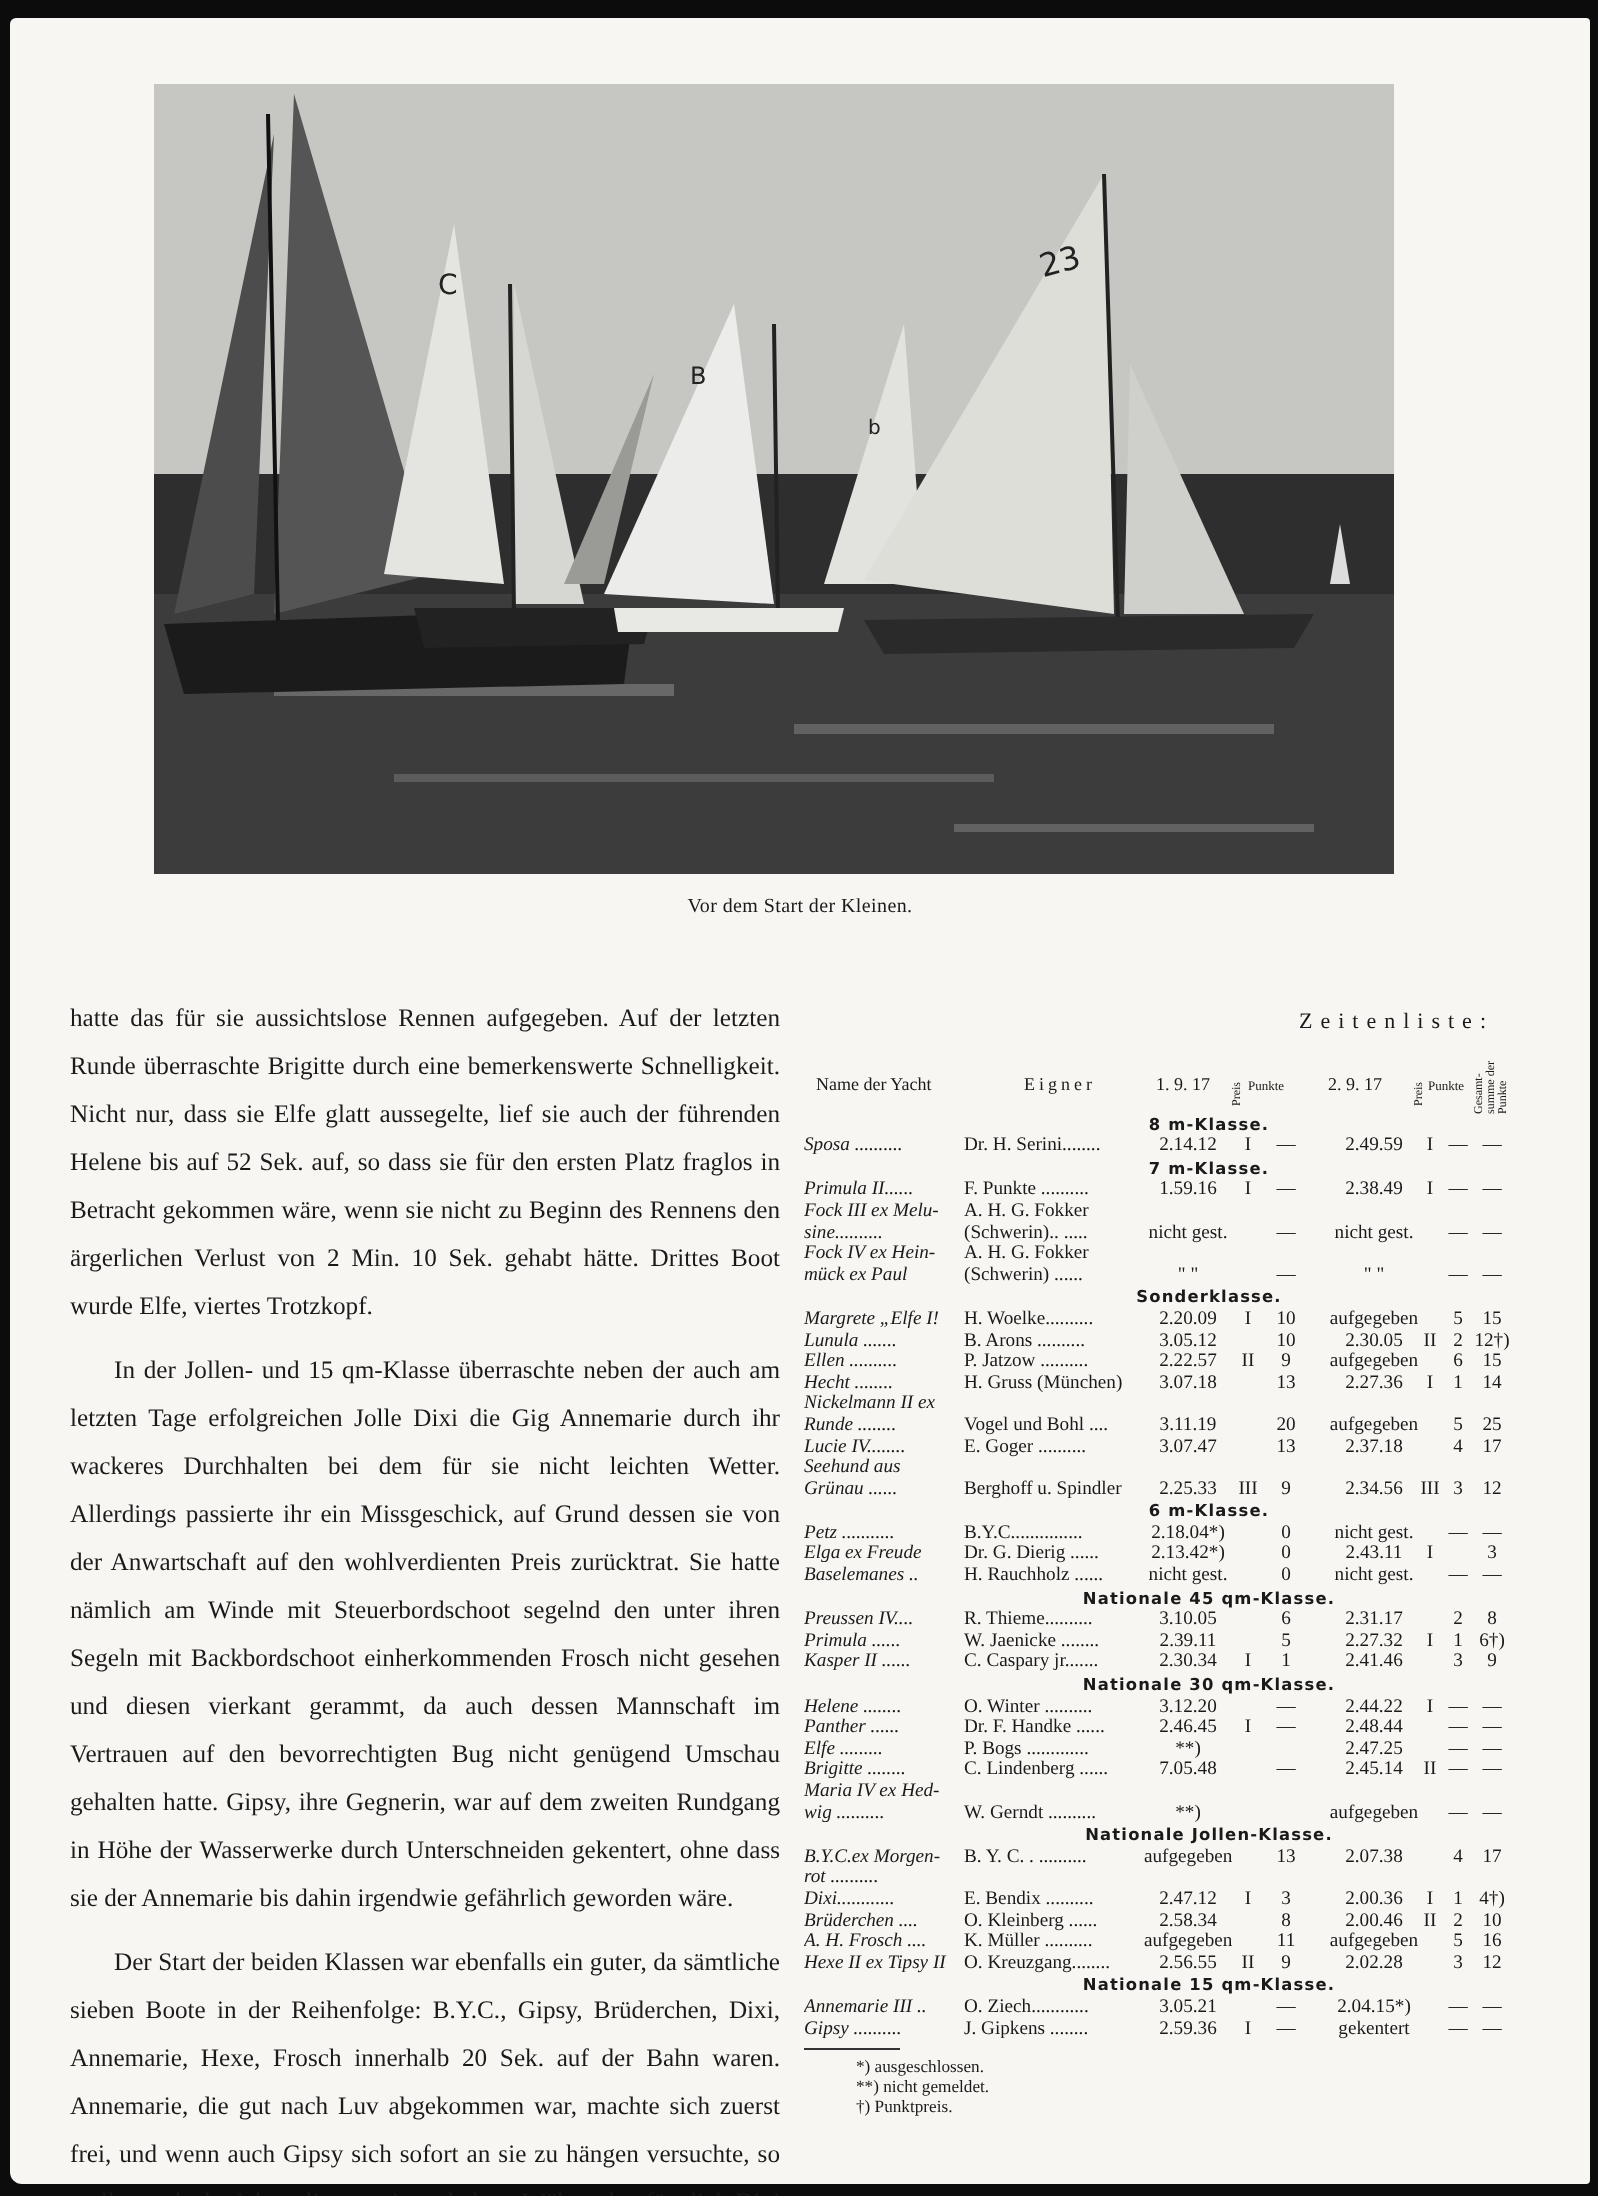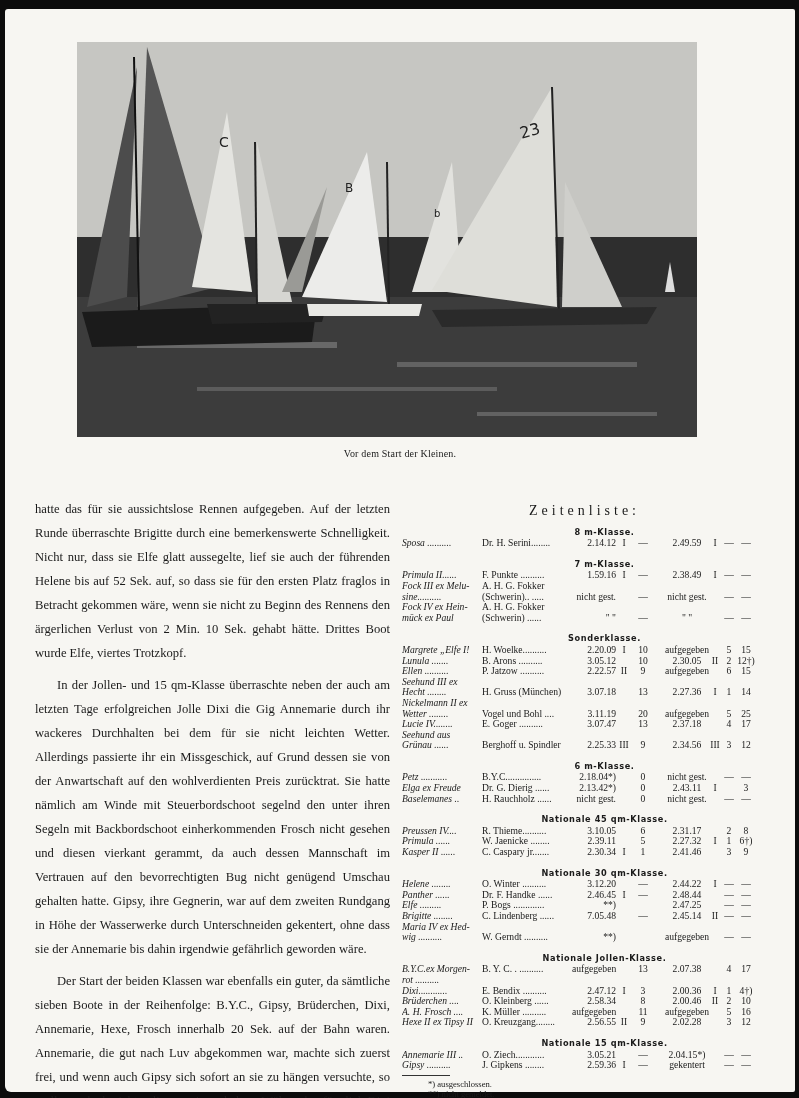--- a/index.html
+++ b/index.html
@@ -29,38 +29,38 @@
     font-size: 12.6px; line-height: 24px; text-align: justify;
   }
   .textcol p { margin: 0 0 8px 0; text-indent: 0; }
   .textcol p.indent { text-indent: 22px; }
   
   .tablecol {
     position: absolute; left: 397px; top: 497px; width: 345px;
     font-size: 9.6px; line-height: 10.6px;
   }
   .tbl-title {
-    text-align: center; font-size: 14px; letter-spacing: 4px; margin: 0 0 10px 20px;
+    text-align: right; font-size: 11px; letter-spacing: 4px; margin: 0 0 10px 20px;
   }
   .hdr {
     position: relative; height: 30px; font-size: 9px;
   }
   .hdr span { position: absolute; top: 10px; white-space: nowrap; }
   .hdr .rot {
     top: 0; transform: rotate(-90deg); transform-origin: left top; font-size: 6px; line-height: 6px;
   }
   .section {
     text-align: center; font-family: "DejaVu Sans", sans-serif; font-weight: bold;
-    font-size: 8.2px; margin: 10px 0 1px 60px; letter-spacing: 0.6px;
+    font-size: 8.2px; margin: 0 0 1px 60px; letter-spacing: 0.6px;
   }
   .row { position: relative; height: 10.6px; white-space: nowrap; }
   .row span { position: absolute; top: 0; }
   .c-yacht { left: 0; width: 78px; overflow: hidden; font-style: italic; }
   .c-owner { left: 80px; width: 90px; overflow: hidden; }
-  .c-t1 { left: 170px; width: 44px; text-align: right; }
+  .c-t1 { left: 170px; width: 44px; text-align: center; }
   .c-p1 { left: 214px; width: 16px; text-align: center; }
   .c-k1 { left: 230px; width: 22px; text-align: center; }
   .c-t2 { left: 254px; width: 62px; text-align: center; }
   .c-p2 { left: 306px; width: 14px; text-align: center; }
   .c-k2 { left: 320px; width: 14px; text-align: center; }
   .c-g  { left: 334px; width: 20px; text-align: center; }
   .foot-rule { width: 48px; border-top: 1px solid #333; margin: 4px 0 3px 0; }
   .foot { font-size: 8.6px; line-height: 10px; margin-left: 26px; }
 </style>
 </head>
@@ -122,20 +122,31 @@
   <div class="caption">Vor dem Start der Kleinen.</div>
 
   <div class="textcol">
     <p>hatte das für sie aussichtslose Rennen aufgegeben. Auf der letzten Runde überraschte Brigitte durch eine bemerkenswerte Schnelligkeit. Nicht nur, dass sie Elfe glatt aussegelte, lief sie auch der führenden Helene bis auf 52 Sek. auf, so dass sie für den ersten Platz fraglos in Betracht gekommen wäre, wenn sie nicht zu Beginn des Rennens den ärgerlichen Verlust von 2 Min. 10 Sek. gehabt hätte. Drittes Boot wurde Elfe, viertes Trotzkopf.</p>
     <p class="indent">In der Jollen- und 15 qm-Klasse überraschte neben der auch am letzten Tage erfolgreichen Jolle Dixi die Gig Annemarie durch ihr wackeres Durchhalten bei dem für sie nicht leichten Wetter. Allerdings passierte ihr ein Missgeschick, auf Grund dessen sie von der Anwartschaft auf den wohlverdienten Preis zurücktrat. Sie hatte nämlich am Winde mit Steuerbordschoot segelnd den unter ihren Segeln mit Backbordschoot einherkommenden Frosch nicht gesehen und diesen vierkant gerammt, da auch dessen Mannschaft im Vertrauen auf den bevorrechtigten Bug nicht genügend Umschau gehalten hatte. Gipsy, ihre Gegnerin, war auf dem zweiten Rundgang in Höhe der Wasserwerke durch Unterschneiden gekentert, ohne dass sie der Annemarie bis dahin irgendwie gefährlich geworden wäre.</p>
     <p class="indent">Der Start der beiden Klassen war ebenfalls ein guter, da sämtliche sieben Boote in der Reihenfolge: B.Y.C., Gipsy, Brüderchen, Dixi, Annemarie, Hexe, Frosch innerhalb 20 Sek. auf der Bahn waren. Annemarie, die gut nach Luv abgekommen war, machte sich zuerst frei, und wenn auch Gipsy sich sofort an sie zu hängen versuchte, so wollte es doch nicht gelingen, sie zu halten. Während anfänglich Dixi und Brüderchen ohne Spinnaker zu setzen sich ein tüchtiges Stück vor die unter Spinnaker laufenden Hexe, Frosch und B.Y.C. hinausgeschoben hatten, konnten selbst sie nicht verhindern, dass Annemarie ihnen vor Wind weit entlief. Allerdings stellte der Kreuzgang dann die gewohnte Ordnung her und unter Führung von Dixi wurde die erste Runde wie folgt beendet: Dixi 0, Hexe 39 Sek., Frosch 52 Sek., Annemarie 1 Min. 15 Sek., Brüderchen 1 Min. 19 Sek., Gipsy 4 Min. 52 Sek., B.Y.C. 12 Min.</p>
   </div>
 
   <div class="tablecol">
     <div class="tbl-title">Zeitenliste:</div>
+    <div class="hdr">
+      <span style="left:6px">Name der Yacht</span>
+      <span style="left:110px;letter-spacing:2px">Eigner</span>
+      <span style="left:176px">1. 9. 17</span>
+      <span class="rot" style="left:214px;top:26px">Preis</span>
+      <span style="left:222px;font-size:6.5px;top:12px">Punkte</span>
+      <span style="left:262px">2. 9. 17</span>
+      <span class="rot" style="left:305px;top:26px">Preis</span>
+      <span style="left:312px;font-size:6.5px;top:12px">Punkte</span>
+      <span class="rot" style="left:335px;top:30px;width:34px;white-space:normal">Gesamt-summe der Punkte</span>
+    </div>
     <div id="sections">
         <div class="section">8 m-Klasse.</div>
         <div class="row">
           <span class="c-yacht">Sposa ..........</span>
           <span class="c-owner">Dr. H. Serini........</span>
           <span class="c-t1">2.14.12</span>
           <span class="c-p1">I</span>
           <span class="c-k1">—</span>
           <span class="c-t2">2.49.59</span>
           <span class="c-p2">I</span>
@@ -226,31 +237,20 @@
           <span class="c-owner">P. Jatzow ..........</span>
           <span class="c-t1">2.22.57</span>
           <span class="c-p1">II</span>
           <span class="c-k1">9</span>
           <span class="c-t2">aufgegeben</span>
           <span class="c-p2"></span>
           <span class="c-k2">6</span>
           <span class="c-g">15</span>
         </div>
         <div class="row">
-          <span class="c-yacht">Seehund III ex</span>
-          <span class="c-owner"></span>
-          <span class="c-t1"></span>
-          <span class="c-p1"></span>
-          <span class="c-k1"></span>
-          <span class="c-t2"></span>
-          <span class="c-p2"></span>
-          <span class="c-k2"></span>
-          <span class="c-g"></span>
-        </div>
-        <div class="row">
           <span class="c-yacht">   Hecht ........</span>
           <span class="c-owner">H. Gruss (München)</span>
           <span class="c-t1">3.07.18</span>
           <span class="c-p1"></span>
           <span class="c-k1">13</span>
           <span class="c-t2">2.27.36</span>
           <span class="c-p2">I</span>
           <span class="c-k2">1</span>
           <span class="c-g">14</span>
         </div>
@@ -259,21 +259,21 @@
           <span class="c-owner"></span>
           <span class="c-t1"></span>
           <span class="c-p1"></span>
           <span class="c-k1"></span>
           <span class="c-t2"></span>
           <span class="c-p2"></span>
           <span class="c-k2"></span>
           <span class="c-g"></span>
         </div>
         <div class="row">
-          <span class="c-yacht">   Wetter ........</span>
+          <span class="c-yacht">   Runde ........</span>
           <span class="c-owner">Vogel und Bohl ....</span>
           <span class="c-t1">3.11.19</span>
           <span class="c-p1"></span>
           <span class="c-k1">20</span>
           <span class="c-t2">aufgegeben</span>
           <span class="c-p2"></span>
           <span class="c-k2">5</span>
           <span class="c-g">25</span>
         </div>
         <div class="row">

